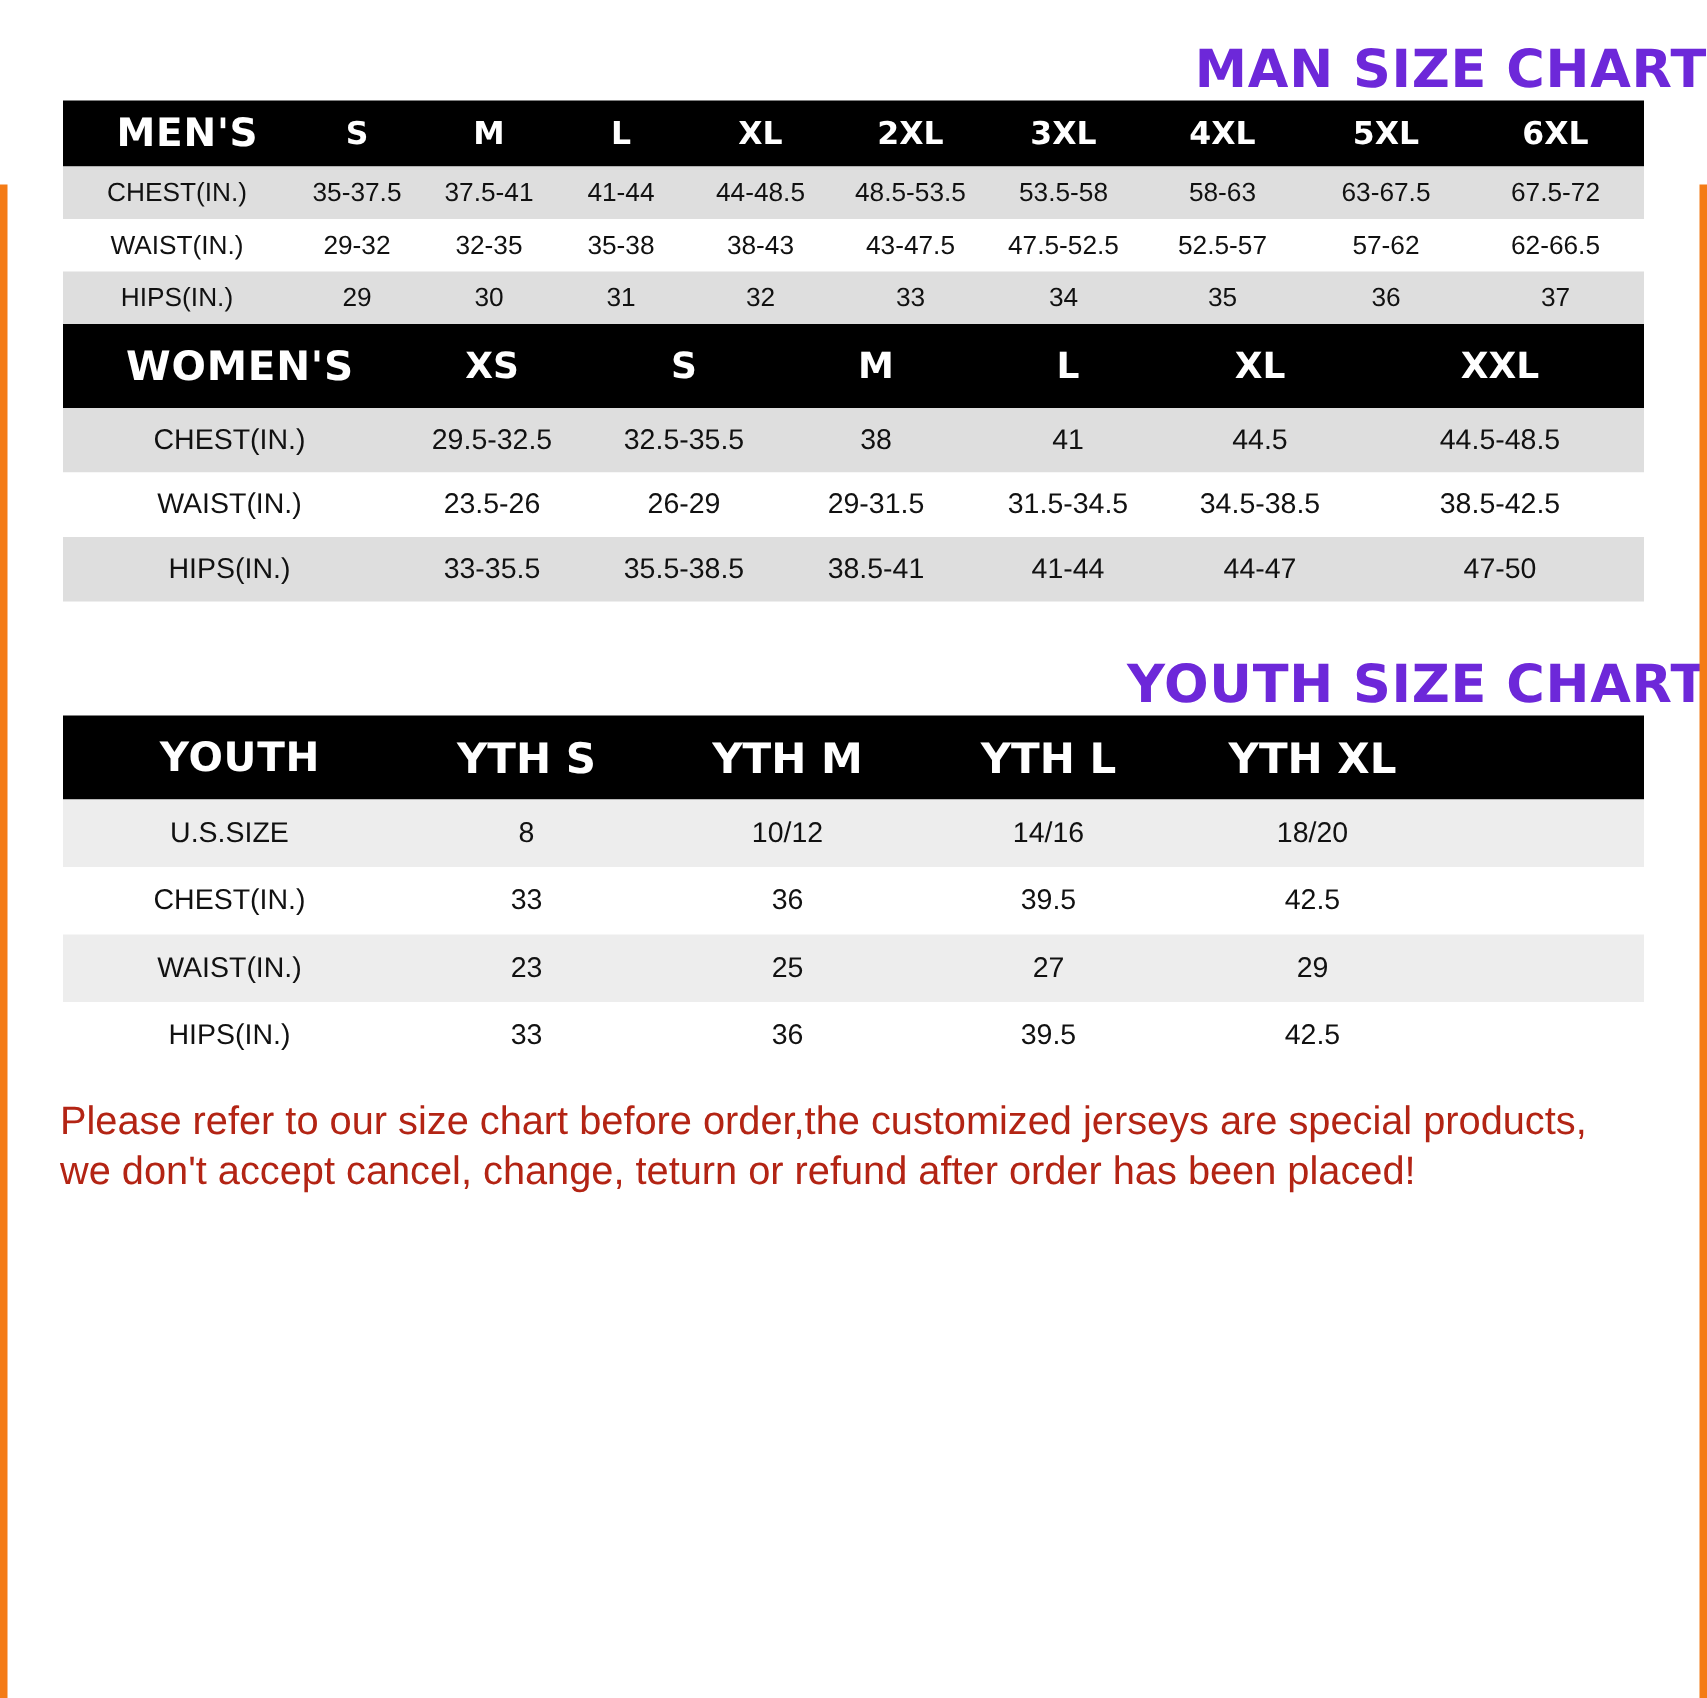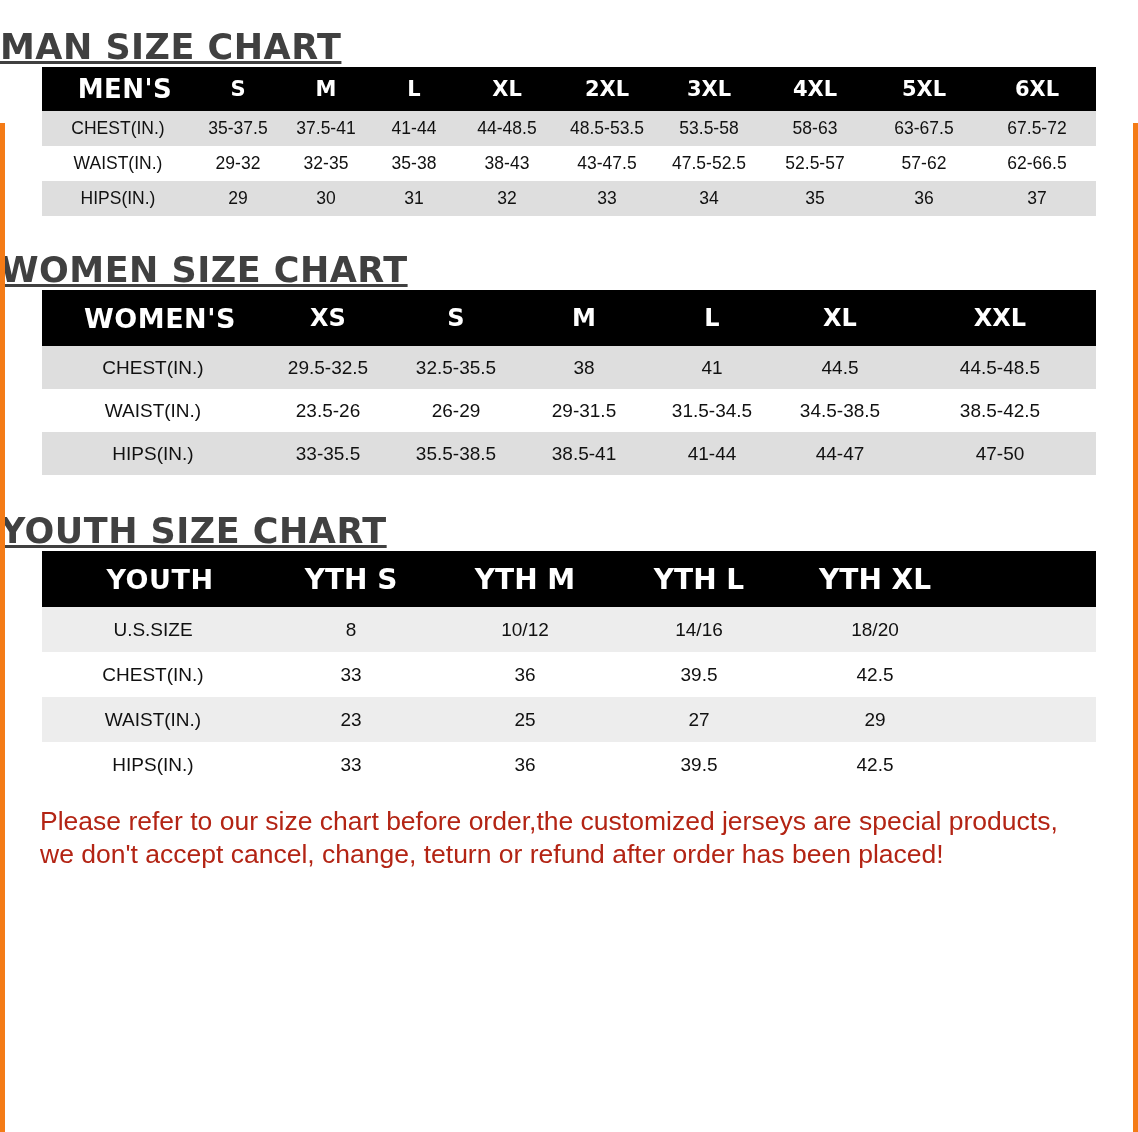--- a/index.html
+++ b/index.html
@@ -34,27 +34,26 @@
     font-weight: bold;
     font-size: 62px;
     letter-spacing: 2px;
     color: #000000;
     line-height: 1;
     transform: scaleX(1.06);
   }
 
   
   .section-title {
-    text-align: left;
+    text-align: right;
     font-family: "DejaVu Sans", sans-serif;
     font-weight: bold;
     font-size: 35px;
-    color: #404040;
+    color: #6d28d9;
     letter-spacing: 0.5px;
-    text-decoration: underline;
   }
   .mt-man   { margin-top: 27px; }
   .mt-women { margin-top: 34px; }
   .mt-youth { margin-top: 36px; }
 
   
   .table-wrap {
     margin: 0 42px;
   }
   table.chart {
@@ -198,21 +197,20 @@
           <td>33</td>
           <td>34</td>
           <td>35</td>
           <td>36</td>
           <td>37</td>
         </tr>
       </tbody>
     </table>
   </div>
 
-  <div class="section-title mt-women">WOMEN SIZE CHART</div>
   <div class="table-wrap">
     <table class="chart" id="women-table">
       <colgroup>
         <col style="width:222px">
         <col style="width:128px">
           <col style="width:128px">
           <col style="width:128px">
         <col style="width:128px">
           <col style="width:128px">
           <col style="width:192px">

